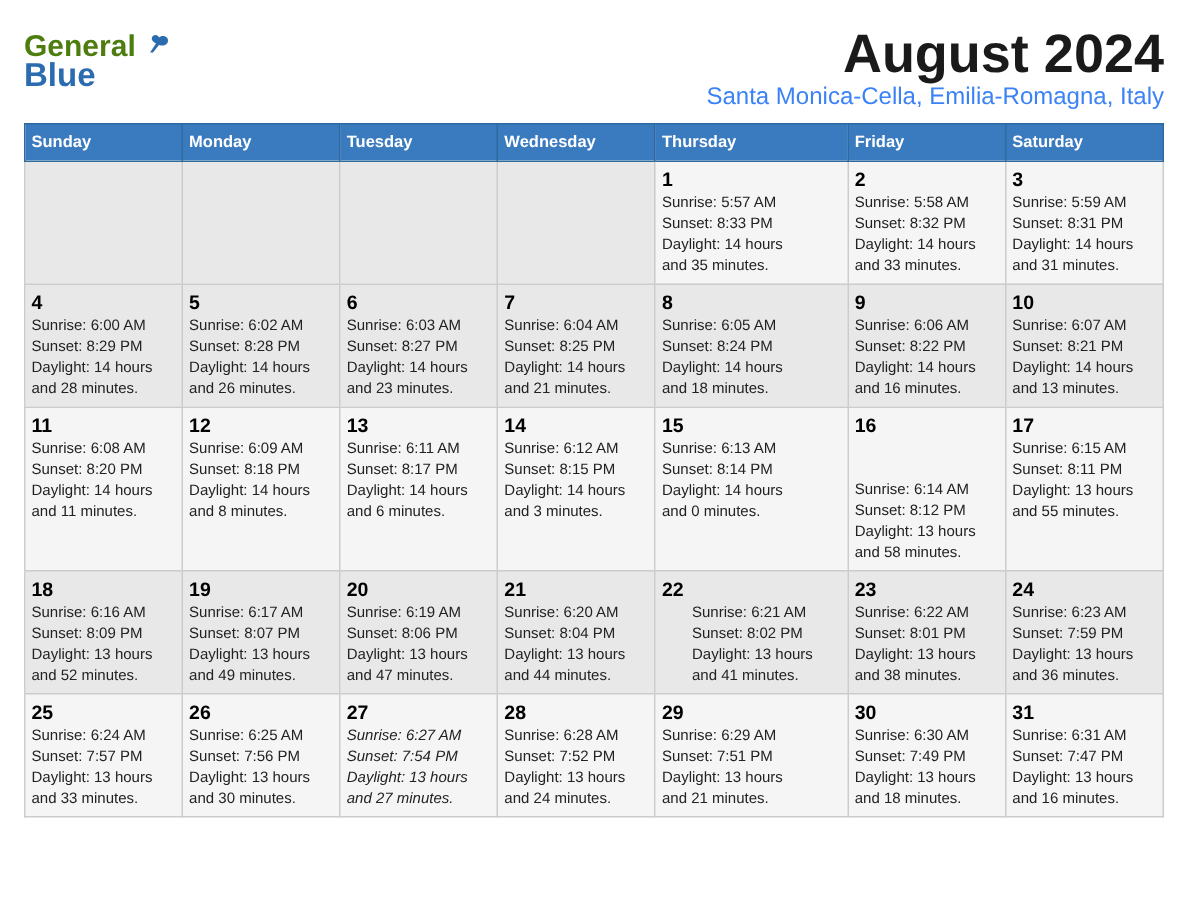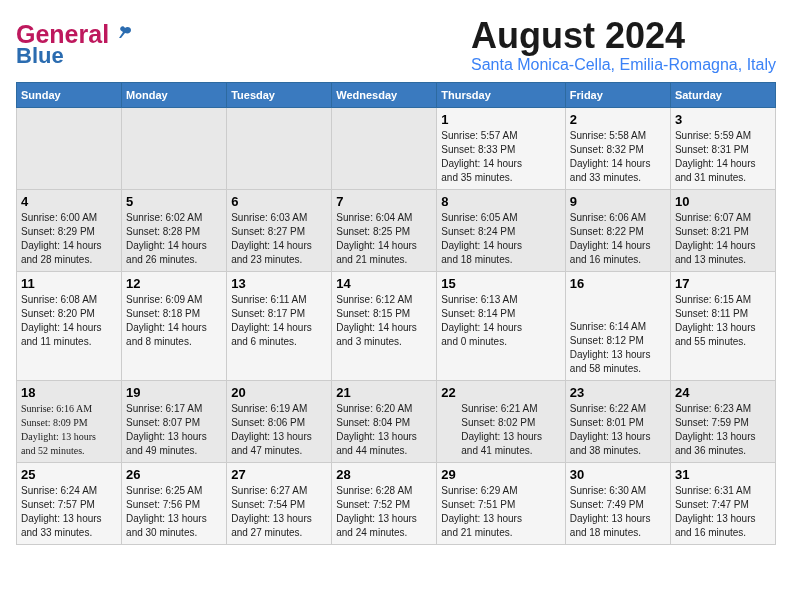--- a/index.html
+++ b/index.html
@@ -16,20 +16,21 @@
       justify-content: space-between;
       margin-bottom: 8px;
     }
     .logo {
       display: flex;
       flex-direction: column;
       align-items: flex-start;
       margin-top: 4px;
     }
     .title-block {
+      text-align: right;
     }
     .title-block h1 {
       font-size: 36px;
       font-weight: bold;
       color: #1a1a1a;
       line-height: 1.1;
     }
     .title-block h2 {
       font-size: 16px;
       font-weight: normal;
@@ -77,21 +78,21 @@
     .empty-cell {
       background-color: #e8e8e8;
     }
   </style>
 </head>
 <body>
 
 <div class="header">
   <div class="logo">
     <div style="display:flex;align-items:center;gap:2px;">
-      <span style="font-size:25px;font-weight:bold;color:#be185d;">General</span>
+      <span style="font-size:20px;font-weight:bold;color:#4d7c0f;">General</span>
       <svg width="22" height="22" viewBox="0 0 22 22">
         <path d="M14 4 C16 2, 20 3, 20 6 C20 9, 17 10, 14 9 L10 14 L8 14 L12 8 C10 7, 8 5, 10 3 C11 2, 13 2, 14 4Z" fill="#2b6cb0"></path>
       </svg>
     </div>
     <span style="font-size:22px;font-weight:bold;color:#2b6cb0;margin-top:-6px;">Blue</span>
   </div>
   <div class="title-block">
     <h1>August 2024</h1>
     <h2>Santa Monica-Cella, Emilia-Romagna, Italy</h2>
   </div>
@@ -235,21 +236,21 @@
           <span class="day-num">17</span>
           <div class="day-info" style="white-space: pre-line;">Sunrise: 6:15 AM
 Sunset: 8:11 PM
 Daylight: 13 hours
 and 55 minutes.</div>
         </td>
       </tr>
       <tr>
         <td>
           <span class="day-num">18</span>
-          <div class="day-info" style="white-space: pre-line; font-family: Liberation Serif, serif;">Sunrise: 6:16 AM
+          <div class="day-info" style="white-space: pre-line;">Sunrise: 6:16 AM
 Sunset: 8:09 PM
 Daylight: 13 hours
 and 52 minutes.</div>
         </td>
         <td>
           <span class="day-num">19</span>
           <div class="day-info" style="white-space: pre-line;">Sunrise: 6:17 AM
 Sunset: 8:07 PM
 Daylight: 13 hours
 and 49 minutes.</div>
@@ -300,21 +301,21 @@
         </td>
         <td>
           <span class="day-num">26</span>
           <div class="day-info" style="white-space: pre-line;">Sunrise: 6:25 AM
 Sunset: 7:56 PM
 Daylight: 13 hours
 and 30 minutes.</div>
         </td>
         <td>
           <span class="day-num">27</span>
-          <div class="day-info" style="white-space: pre-line;">Sunrise: 6:27 AM
+          <div class="day-info" style="white-space: pre-line; font-style: italic;">Sunrise: 6:27 AM
 Sunset: 7:54 PM
 Daylight: 13 hours
 and 27 minutes.</div>
         </td>
         <td>
           <span class="day-num">28</span>
           <div class="day-info" style="white-space: pre-line;">Sunrise: 6:28 AM
 Sunset: 7:52 PM
 Daylight: 13 hours
 and 24 minutes.</div>

